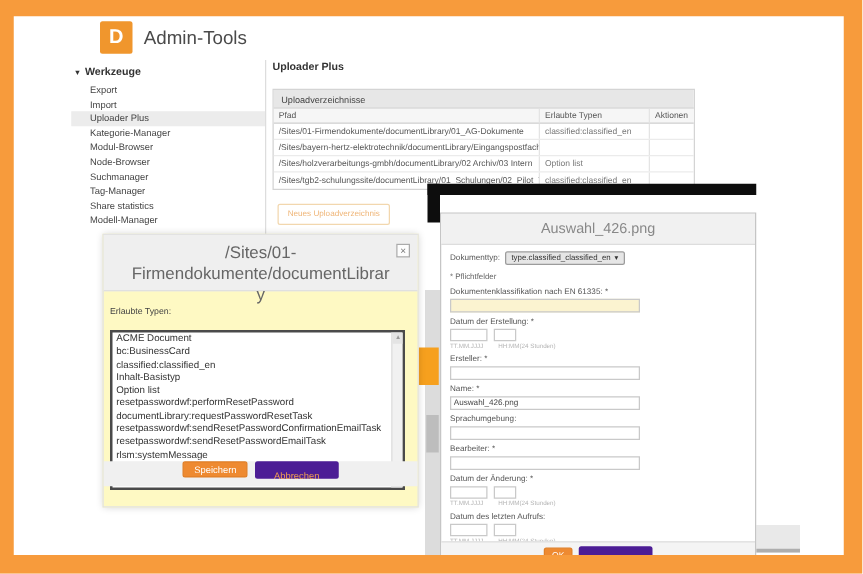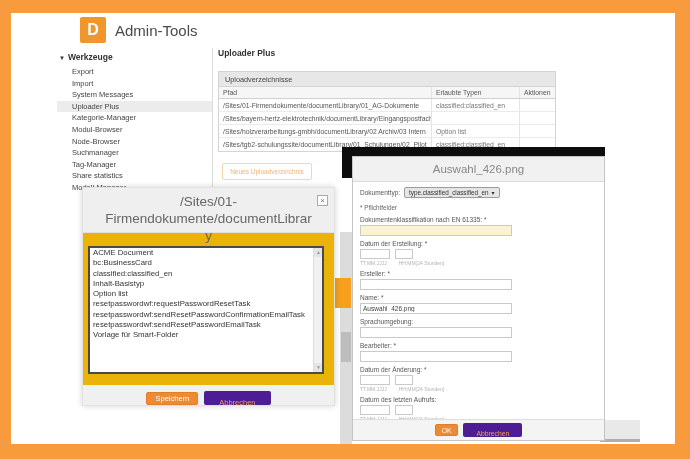--- a/index.html
+++ b/index.html
@@ -37,44 +37,44 @@
   .btn-newdir { position:absolute; left:211px; top:150px; width:90px; height:17px; background:#fff;
                 border:1px solid #f2d7ae; border-radius:2px; color:#efb577; font-size:6.5px; }
 
   
   .scroll-strip { position:absolute; left:329px; top:219px; width:12px; height:212px; background:#dcdcdc; z-index:4; }
   .scroll-thumb { position:absolute; left:1px; top:100px; width:10px; height:30px; background:#bdbdbd; }
   .orange-chip { position:absolute; left:323px; top:265px; width:17px; height:30px; background:#F6A01E; border:none; z-index:5; }
   .window-fragment { position:absolute; left:589px; top:407px; width:40px; height:22px; background:#e9e9e9; border-bottom:3px solid #aeaeae; z-index:4; }
 
   
-  .dialog-left { position:absolute; left:71px; top:174px; width:253px; height:219px; background:#eab308; z-index:6;
+  .dialog-left { position:absolute; left:71px; top:174px; width:253px; height:219px; background:#fef9c3; z-index:6;
                  box-shadow:0 0 6px rgba(0,0,0,0.18); border:1px solid #e2e2e2; }
   .dl-head { position:relative; height:45px; background:#efefef; border-bottom:1px solid #e0e0e0; }
   .dl-title { padding:5px 22px 0 22px; text-align:center; font-size:13.5px; line-height:17px; color:#666;
               overflow-wrap:break-word; word-break:break-word; }
   .dl-close { position:absolute; right:6px; top:7px; width:11px; height:11px; border:1px solid #aaa; background:#fdfdfd;
               color:#777; font-size:8px; line-height:9px; text-align:center; cursor:pointer; }
   .dl-label { position:absolute; left:5px; top:58px; font-size:7px; color:#444; }
-  .listbox { position:absolute; left:5px; top:58px; width:236px; height:128px; border:2px solid #4a4a4a; background:#fff; overflow:hidden; }
+  .listbox { position:absolute; left:5px; top:76px; width:236px; height:128px; border:2px solid #4a4a4a; background:#fff; overflow:hidden; }
   .opt { font-size:7.8px; color:#333; height:10.3px; line-height:10.3px; padding-left:3px; white-space:nowrap; }
   .lb-scroll { position:absolute; right:0; top:0; width:9px; height:100%; background:#f1f1f1; border-left:1px solid #ddd; }
   .lb-arrow { position:absolute; left:0; width:9px; height:9px; font-size:5px; color:#999; text-align:center; line-height:9px; background:#e4e4e4; }
   .lb-arrow.up { top:0; } .lb-arrow.down { bottom:0; }
-  .dl-footer { position:absolute; left:0; bottom:0; width:100%; height:20px; background:#f0f0f0;
-               display:flex; align-items:flex-end; justify-content:center; gap:6px; }
+  .dl-footer { position:absolute; left:0; bottom:16px; width:100%; height:20px; background:#f0f0f0;
+               display:flex; align-items:flex-start; justify-content:center; gap:6px; }
   .btn-primary { background:#EE8A31; color:#fff; border:1px solid #e07f27; border-radius:2px; font-size:7.5px;
                  height:13px; padding:0 8px; }
   .btn-secondary { background:#fff; color:#ef9f52; border:7px solid #4c1d95; border-radius:2px; font-size:7.5px;
                    height:13px; padding:0 8px; }
 
   
   .black-top { position:absolute; left:331px; top:134px; width:263px; height:9px; background:#0d0d0d; z-index:7; }
   .black-left { position:absolute; left:331px; top:134px; width:10px; height:31px; background:#0d0d0d; z-index:7; }
-  .dr-panel { position:absolute; left:341px; top:143px; width:253px; height:285px; background:#fff; border:1px solid #c5c5c5; z-index:8; }
+  .dr-panel { position:absolute; left:341px; top:157px; width:253px; height:285px; background:#fff; border:1px solid #c5c5c5; z-index:8; }
   .dr-head { height:25px; line-height:25px; background:#f1f1f1; border-bottom:1px solid #ddd; text-align:center;
              font-size:11.5px; color:#888; }
   .dr-body { padding:5px 7px 0 7px; }
   .row-doctype { display:flex; align-items:center; margin-bottom:6px; }
   .lbl { font-size:6.5px; color:#555; line-height:8px; display:block; }
   .row-doctype .lbl { margin-right:4px; }
   .select { display:inline-flex; align-items:center; gap:3px; background:#e6e6e6; border:1px solid #9c9c9c; border-radius:2px;
             font-size:6.3px; color:#333; height:11px; padding:0 4px; }
   .sel-caret { font-size:6px; color:#333; }
   .required-note { font-size:6.3px; color:#666; margin-bottom:5px; }
@@ -98,21 +98,20 @@
 <div class="canvas">
   <div class="app">
 
     <div class="logo">D</div>
     <div class="app-title">Admin-Tools</div>
 
     <div class="sidebar">
       <div class="side-section"><span class="caret">▼</span><span>Werkzeuge</span></div>
       <div class="side-item">Export</div>
       <div class="side-item">Import</div>
-      <div class="side-item">System Messages</div>
       <div class="side-item selected">Uploader Plus</div>
       <div class="side-item">Kategorie-Manager</div>
       <div class="side-item">Modul-Browser</div>
       <div class="side-item">Node-Browser</div>
       <div class="side-item">Suchmanager</div>
       <div class="side-item">Tag-Manager</div>
       <div class="side-item">Share statistics</div>
       <div class="side-item">Modell-Manager</div>
     </div>
     <div class="vdivider"></div>
@@ -159,23 +158,25 @@
         <div class="dl-title">/Sites/01-Firmendokumente/documentLibrary</div>
         <div class="dl-close">×</div>
       </div>
       <div class="dl-label">Erlaubte Typen:</div>
       <div class="listbox">
         <div class="opt">ACME Document</div>
         <div class="opt">bc:BusinessCard</div>
         <div class="opt">classified:classified_en</div>
         <div class="opt">Inhalt-Basistyp</div>
         <div class="opt">Option list</div>
-        <div class="opt">resetpasswordwf:requestPasswordResetTask</div>
+        <div class="opt">resetpasswordwf:performResetPassword</div>
+        <div class="opt">documentLibrary:requestPasswordResetTask</div>
         <div class="opt">resetpasswordwf:sendResetPasswordConfirmationEmailTask</div>
         <div class="opt">resetpasswordwf:sendResetPasswordEmailTask</div>
+        <div class="opt">rlsm:systemMessage</div>
         <div class="opt">Vorlage für Smart-Folder</div>
         <div class="lb-scroll">
           <div class="lb-arrow up">▲</div>
           <div class="lb-arrow down">▼</div>
         </div>
       </div>
       <div class="dl-footer">
         <button class="btn-primary">Speichern</button>
         <button class="btn-secondary">Abbrechen</button>
       </div>

